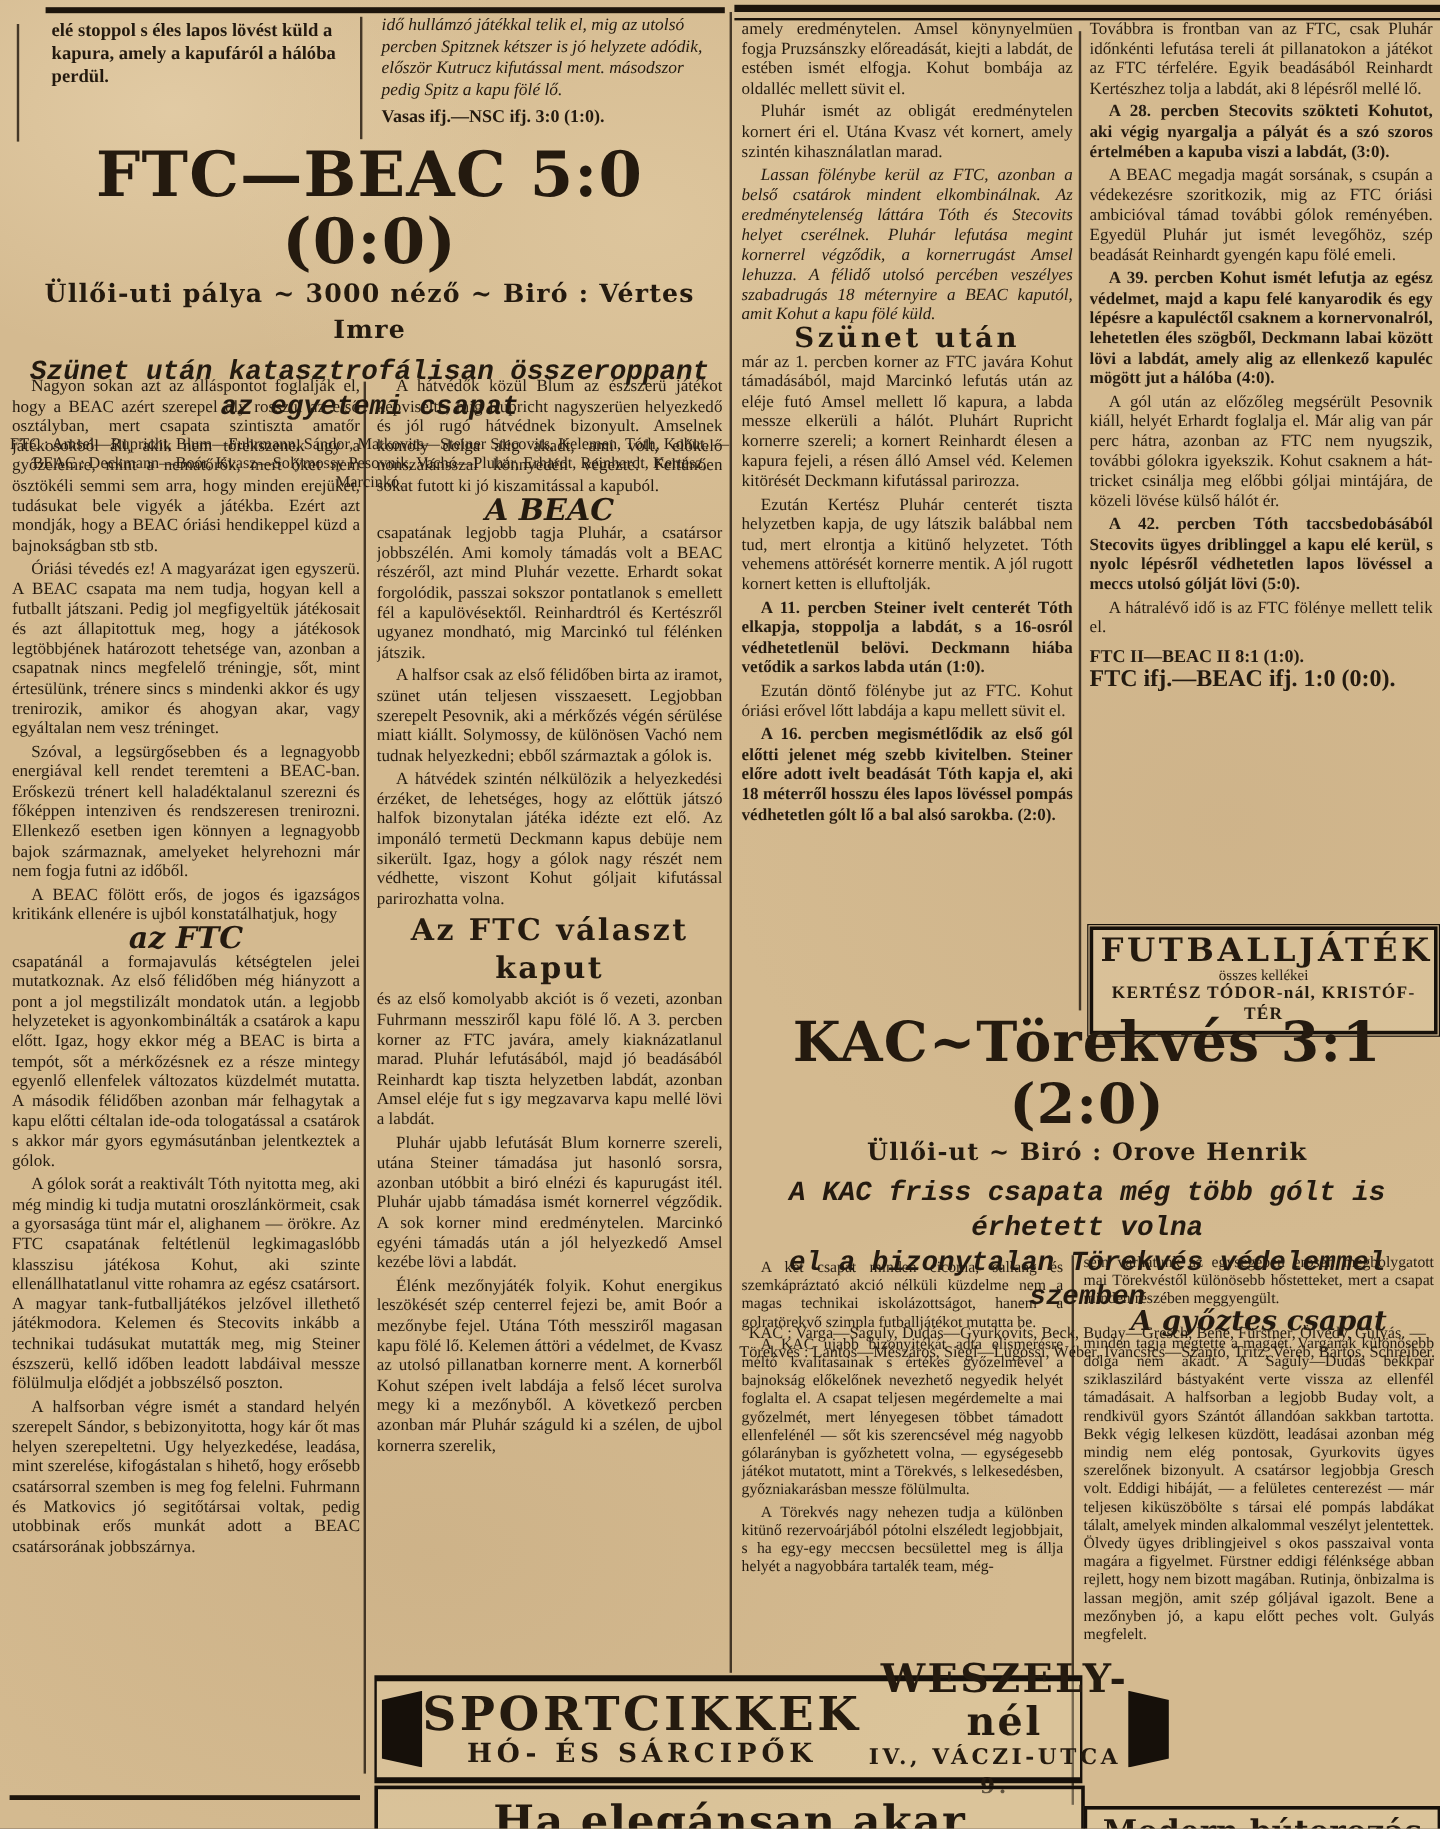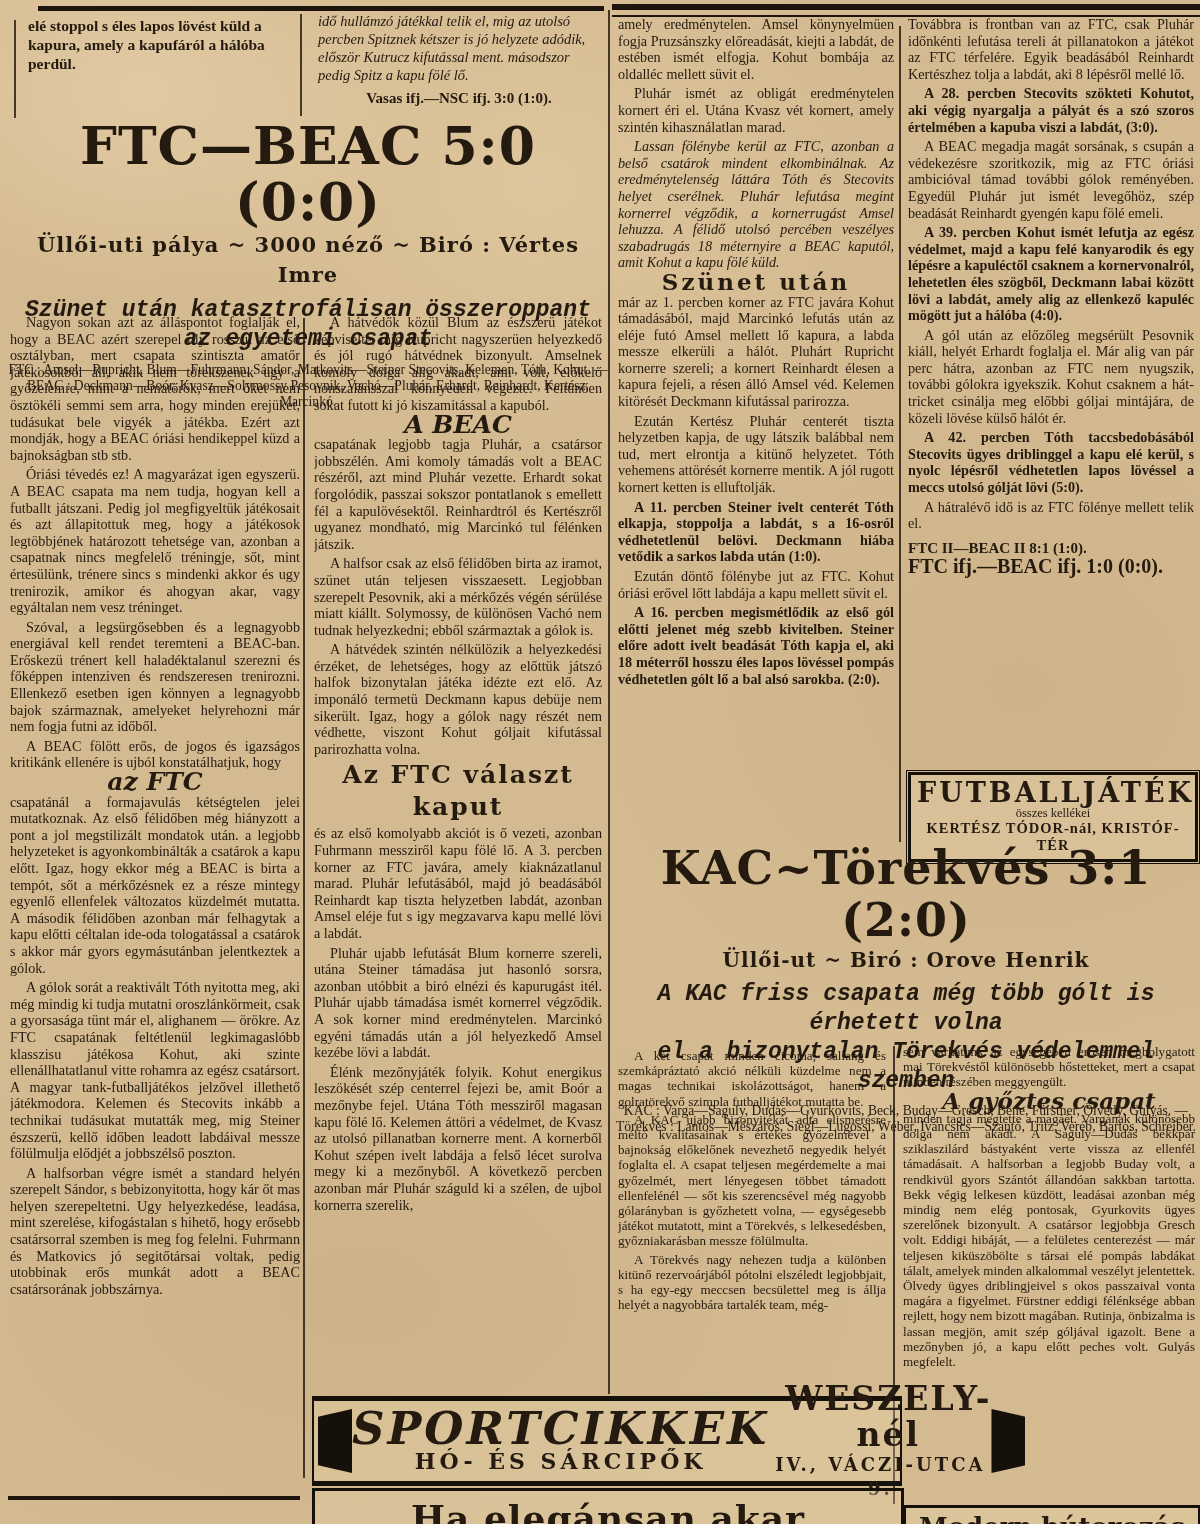--- a/index.html
+++ b/index.html
@@ -17,21 +17,21 @@
   }
   .abs{position:absolute;}
   .rule-h{position:absolute;background:#1d150c;}
   .rule-v{position:absolute;background:#2a2014;width:2px;opacity:.85;}
 
   .bodycol{font-size:14.2px;line-height:16.6px;text-align:justify;overflow:hidden;}
   .bodycol p{margin:0 0 3px 0;text-indent:16px;}
   .bodycol p.noind{text-indent:0;}
   .bodycol p.b{font-weight:bold;}
   .smallcol{font-size:13.1px;line-height:15.2px;}
-  .centerline{text-align:center;text-indent:0 !important;font-weight:bold;}
+  .centerline{text-align:left;text-indent:0 !important;font-weight:bold;}
 
   .frag-bold{font-weight:bold;font-size:15.5px;line-height:19px;}
   .ital{font-style:italic;}
 
   .headline{font-family:"DejaVu Serif", serif;font-weight:bold;text-align:center;letter-spacing:1px;}
   .venue{font-family:"DejaVu Serif", serif;font-weight:bold;text-align:center;}
   .deck{font-family:Liberation Mono, monospace;font-weight:bold;font-style:italic;text-align:center;}
   .lineups{font-size:13.6px;line-height:16px;text-align:center;}
 
   .subhead-i{font-family:"DejaVu Serif", serif;font-weight:bold;font-style:italic;font-size:25px;text-align:center;margin:8px 0 7px;text-indent:0 !important;}
@@ -43,21 +43,21 @@
   .fut-2{font-size:12.5px;line-height:13px;}
   .fut-3{font-weight:bold;font-size:14.5px;letter-spacing:1px;line-height:17px;}
 
   .adbox-sport{border-top:5px solid #16100a;border-bottom:5px solid #16100a;border-left:2px solid #16100a;border-right:2px solid #16100a;
     display:flex;align-items:center;background:rgba(236,217,179,.3);}
   .blob{width:34px;height:64px;background:#16100a;flex:0 0 auto;}
   .blob.l{clip-path:polygon(0 12%,100% 0,100% 100%,0 88%);margin-left:4px;}
   .blob.r{clip-path:polygon(0 0,100% 12%,100% 88%,0 100%);margin-right:4px;}
   .sport-left{flex:1;text-align:center;}
   .sport-right{flex:1;text-align:center;}
-  .sport-1{font-family:"DejaVu Serif", serif;font-weight:bold;font-size:45px;letter-spacing:3px;line-height:40px;font-style:italic;}
+  .sport-1{font-family:"DejaVu Serif", serif;font-weight:bold;font-size:39px;letter-spacing:3px;line-height:40px;}
   .sport-2{font-family:"DejaVu Serif", serif;font-weight:bold;font-size:22px;letter-spacing:4px;line-height:24px;}
   .wes-1{font-family:"DejaVu Serif", serif;font-weight:bold;font-size:33px;letter-spacing:2px;line-height:36px;margin-left:16px;}
   .wes-2{font-family:"DejaVu Serif", serif;font-weight:bold;font-size:18px;letter-spacing:3px;line-height:24px;}
 
   .adbox-eleg{border:3px solid #16100a;text-align:center;padding-top:6px;background:rgba(236,217,179,.3);}
   .eleg-1{font-family:"DejaVu Serif", serif;font-weight:bold;font-size:36px;letter-spacing:1px;}
   .adbox-br{border:3px solid #16100a;text-align:center;padding-top:4px;background:rgba(236,217,179,.3);}
   .br-1{font-family:"DejaVu Serif", serif;font-weight:bold;font-size:26px;}
 </style>
 </head>
@@ -70,21 +70,21 @@
   <div class="rule-h" style="left:612px;top:15px;width:588px;height:2px;"></div>
 
   <div class="rule-v" style="left:300px;top:14px;height:102px;"></div>
   <div class="rule-v" style="left:303px;top:318px;height:1160px;"></div>
   <div class="rule-v" style="left:608px;top:10px;height:1384px;"></div>
   <div class="rule-v" style="left:899px;top:26px;height:816px;"></div>
   <div class="rule-v" style="left:893px;top:1046px;height:458px;"></div>
   <div class="rule-v" style="left:14px;top:20px;height:98px;"></div>
   <div class="rule-h" style="left:8px;top:1496px;width:292px;height:4px;"></div>
 
-  <div class="abs" style="left:28px;top:16px;width:262px;">
+  <div class="abs" style="left:43px;top:16px;width:262px;">
     <p class="frag-bold" style="margin:0 0 6px;">elé stoppol s éles lapos lövést küld a kapura, amely a kapufáról a hálóba perdül.</p>
   </div>
 
   <div class="abs" style="left:318px;top:12px;width:282px;">
     <p class="ital" style="margin:0 0 6px;font-size:14.5px;line-height:18px;">idő hullámzó játékkal telik el, mig az utolsó percben Spitznek kétszer is jó helyzete adódik, először Kutrucz kifutással ment. másodszor pedig Spitz a kapu fölé lő.</p>
     <p class="centerline" style="margin:0;font-size:15px;">Vasas ifj.—NSC ifj. 3:0 (1:0).</p>
   </div>
 
   <div class="abs" style="left:8px;top:118px;width:600px;">
     <div class="headline" style="font-size:52px;line-height:56px;">FTC—BEAC 5:0 (0:0)</div>

